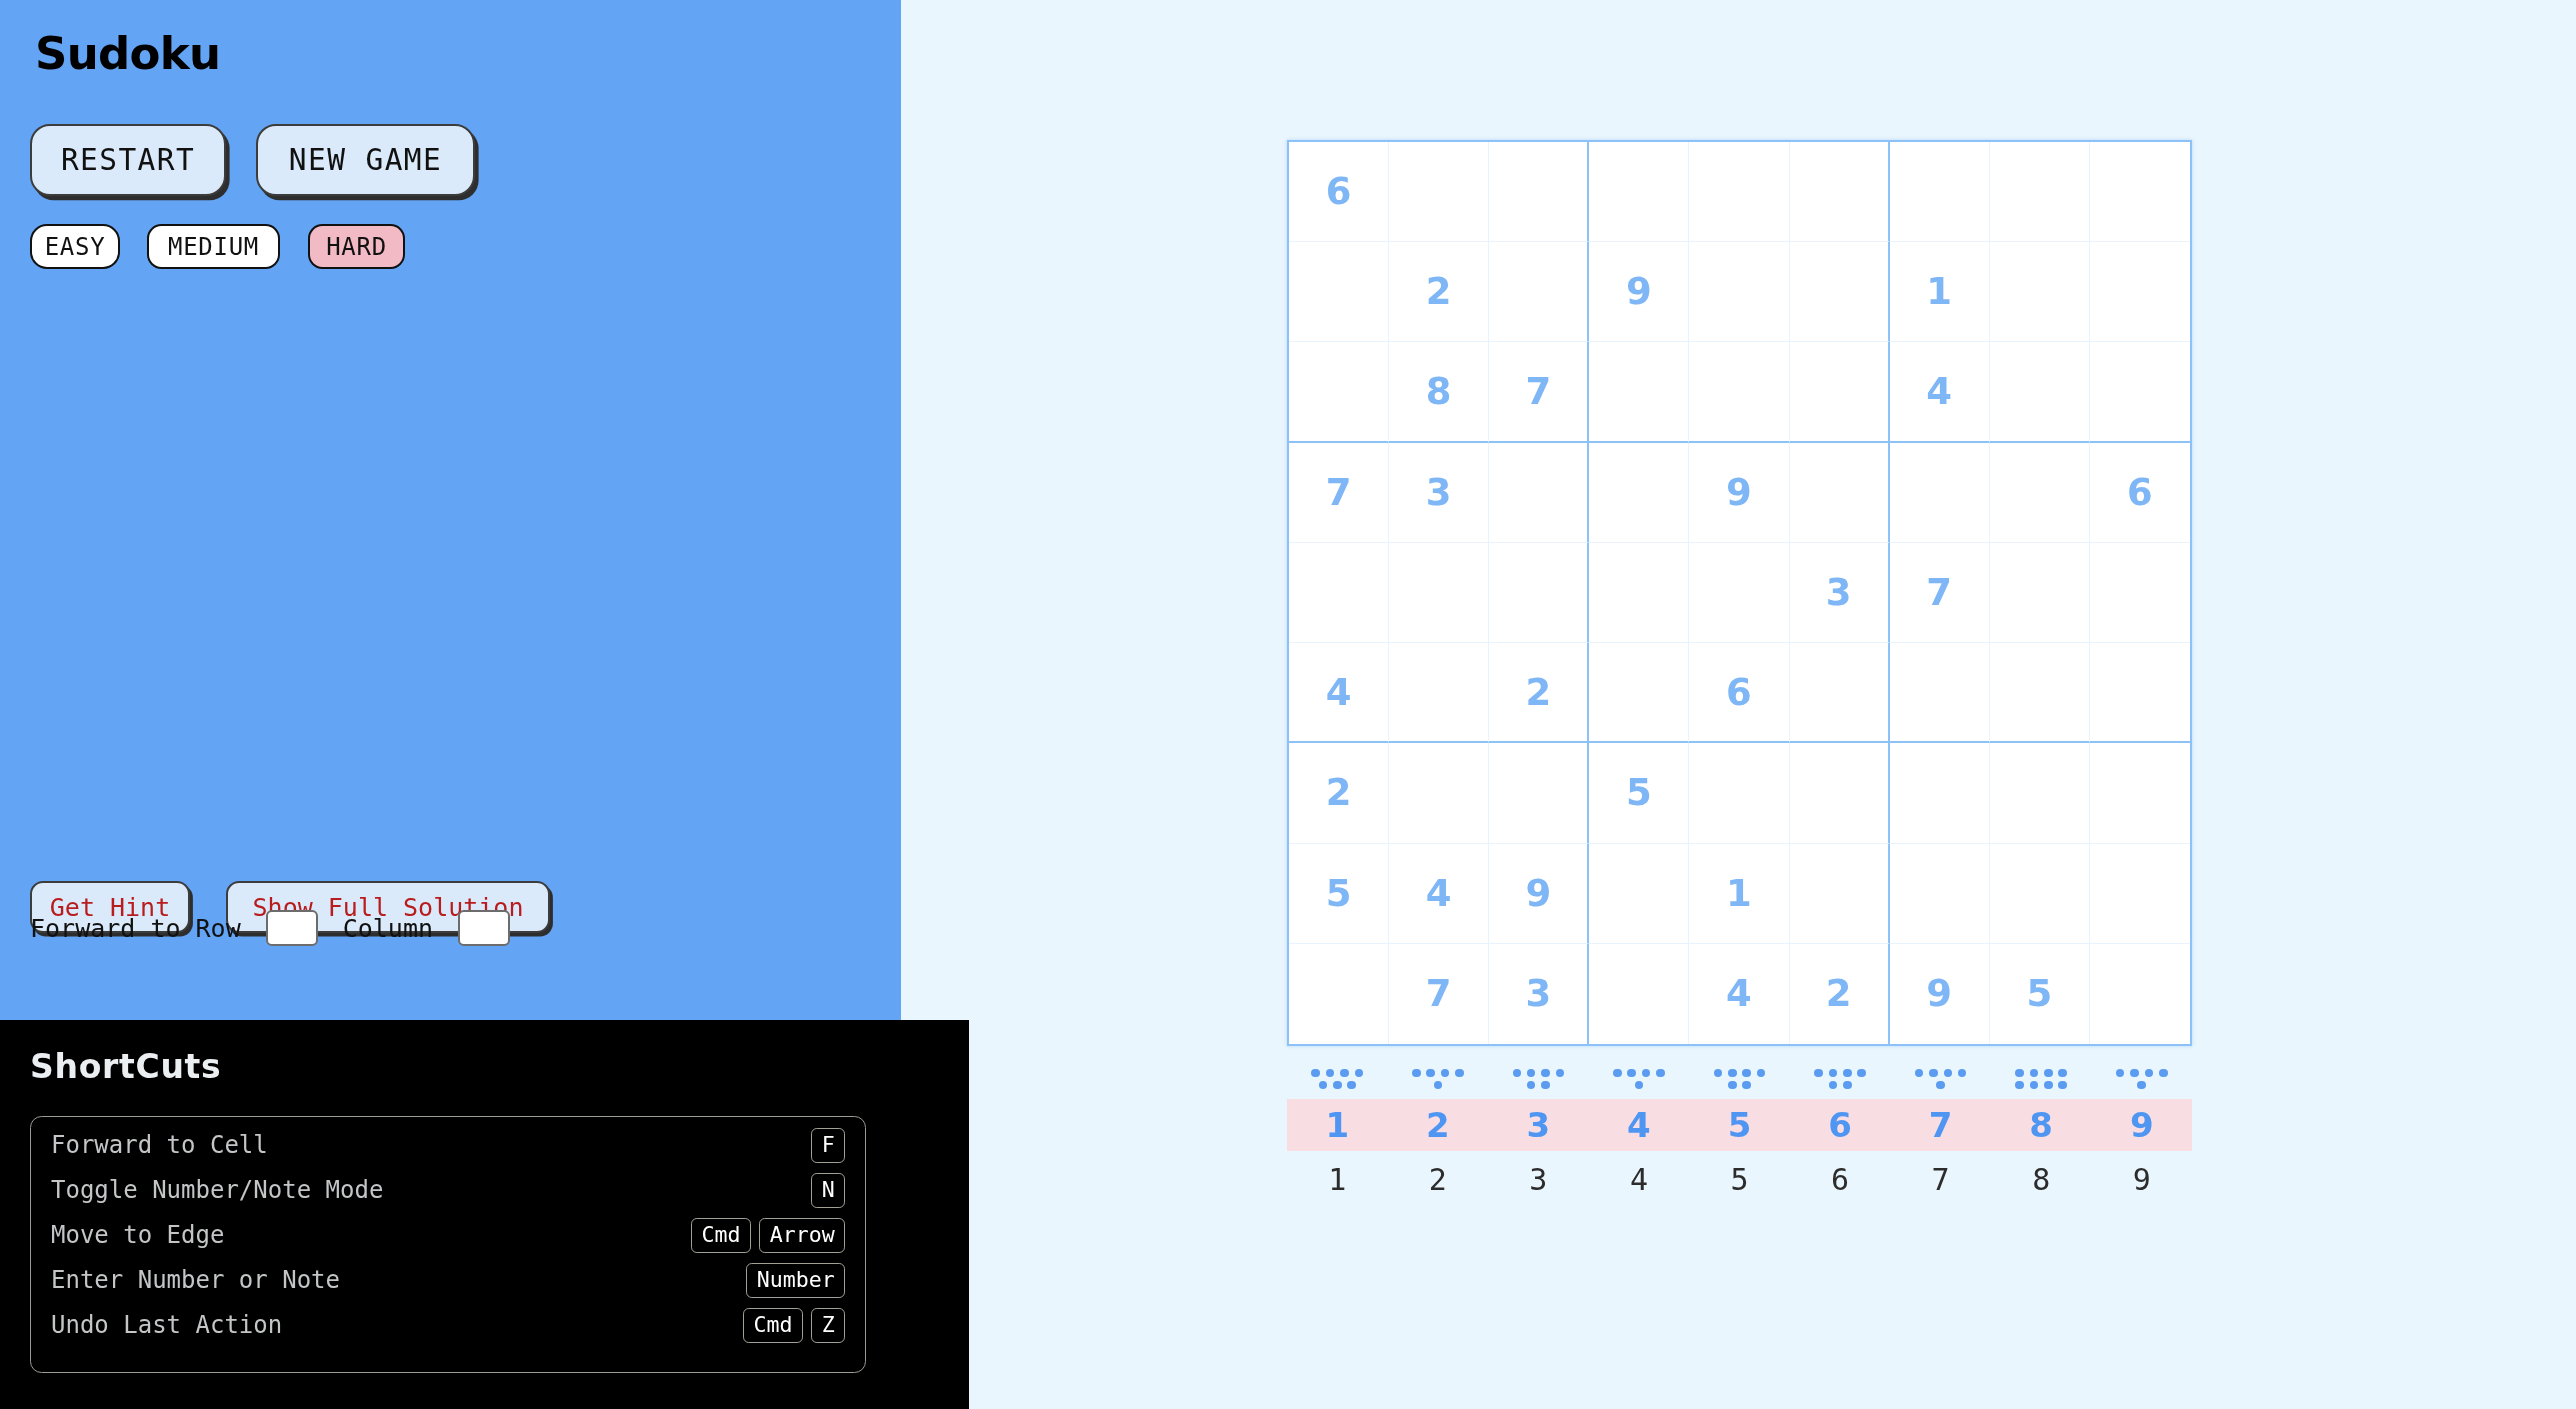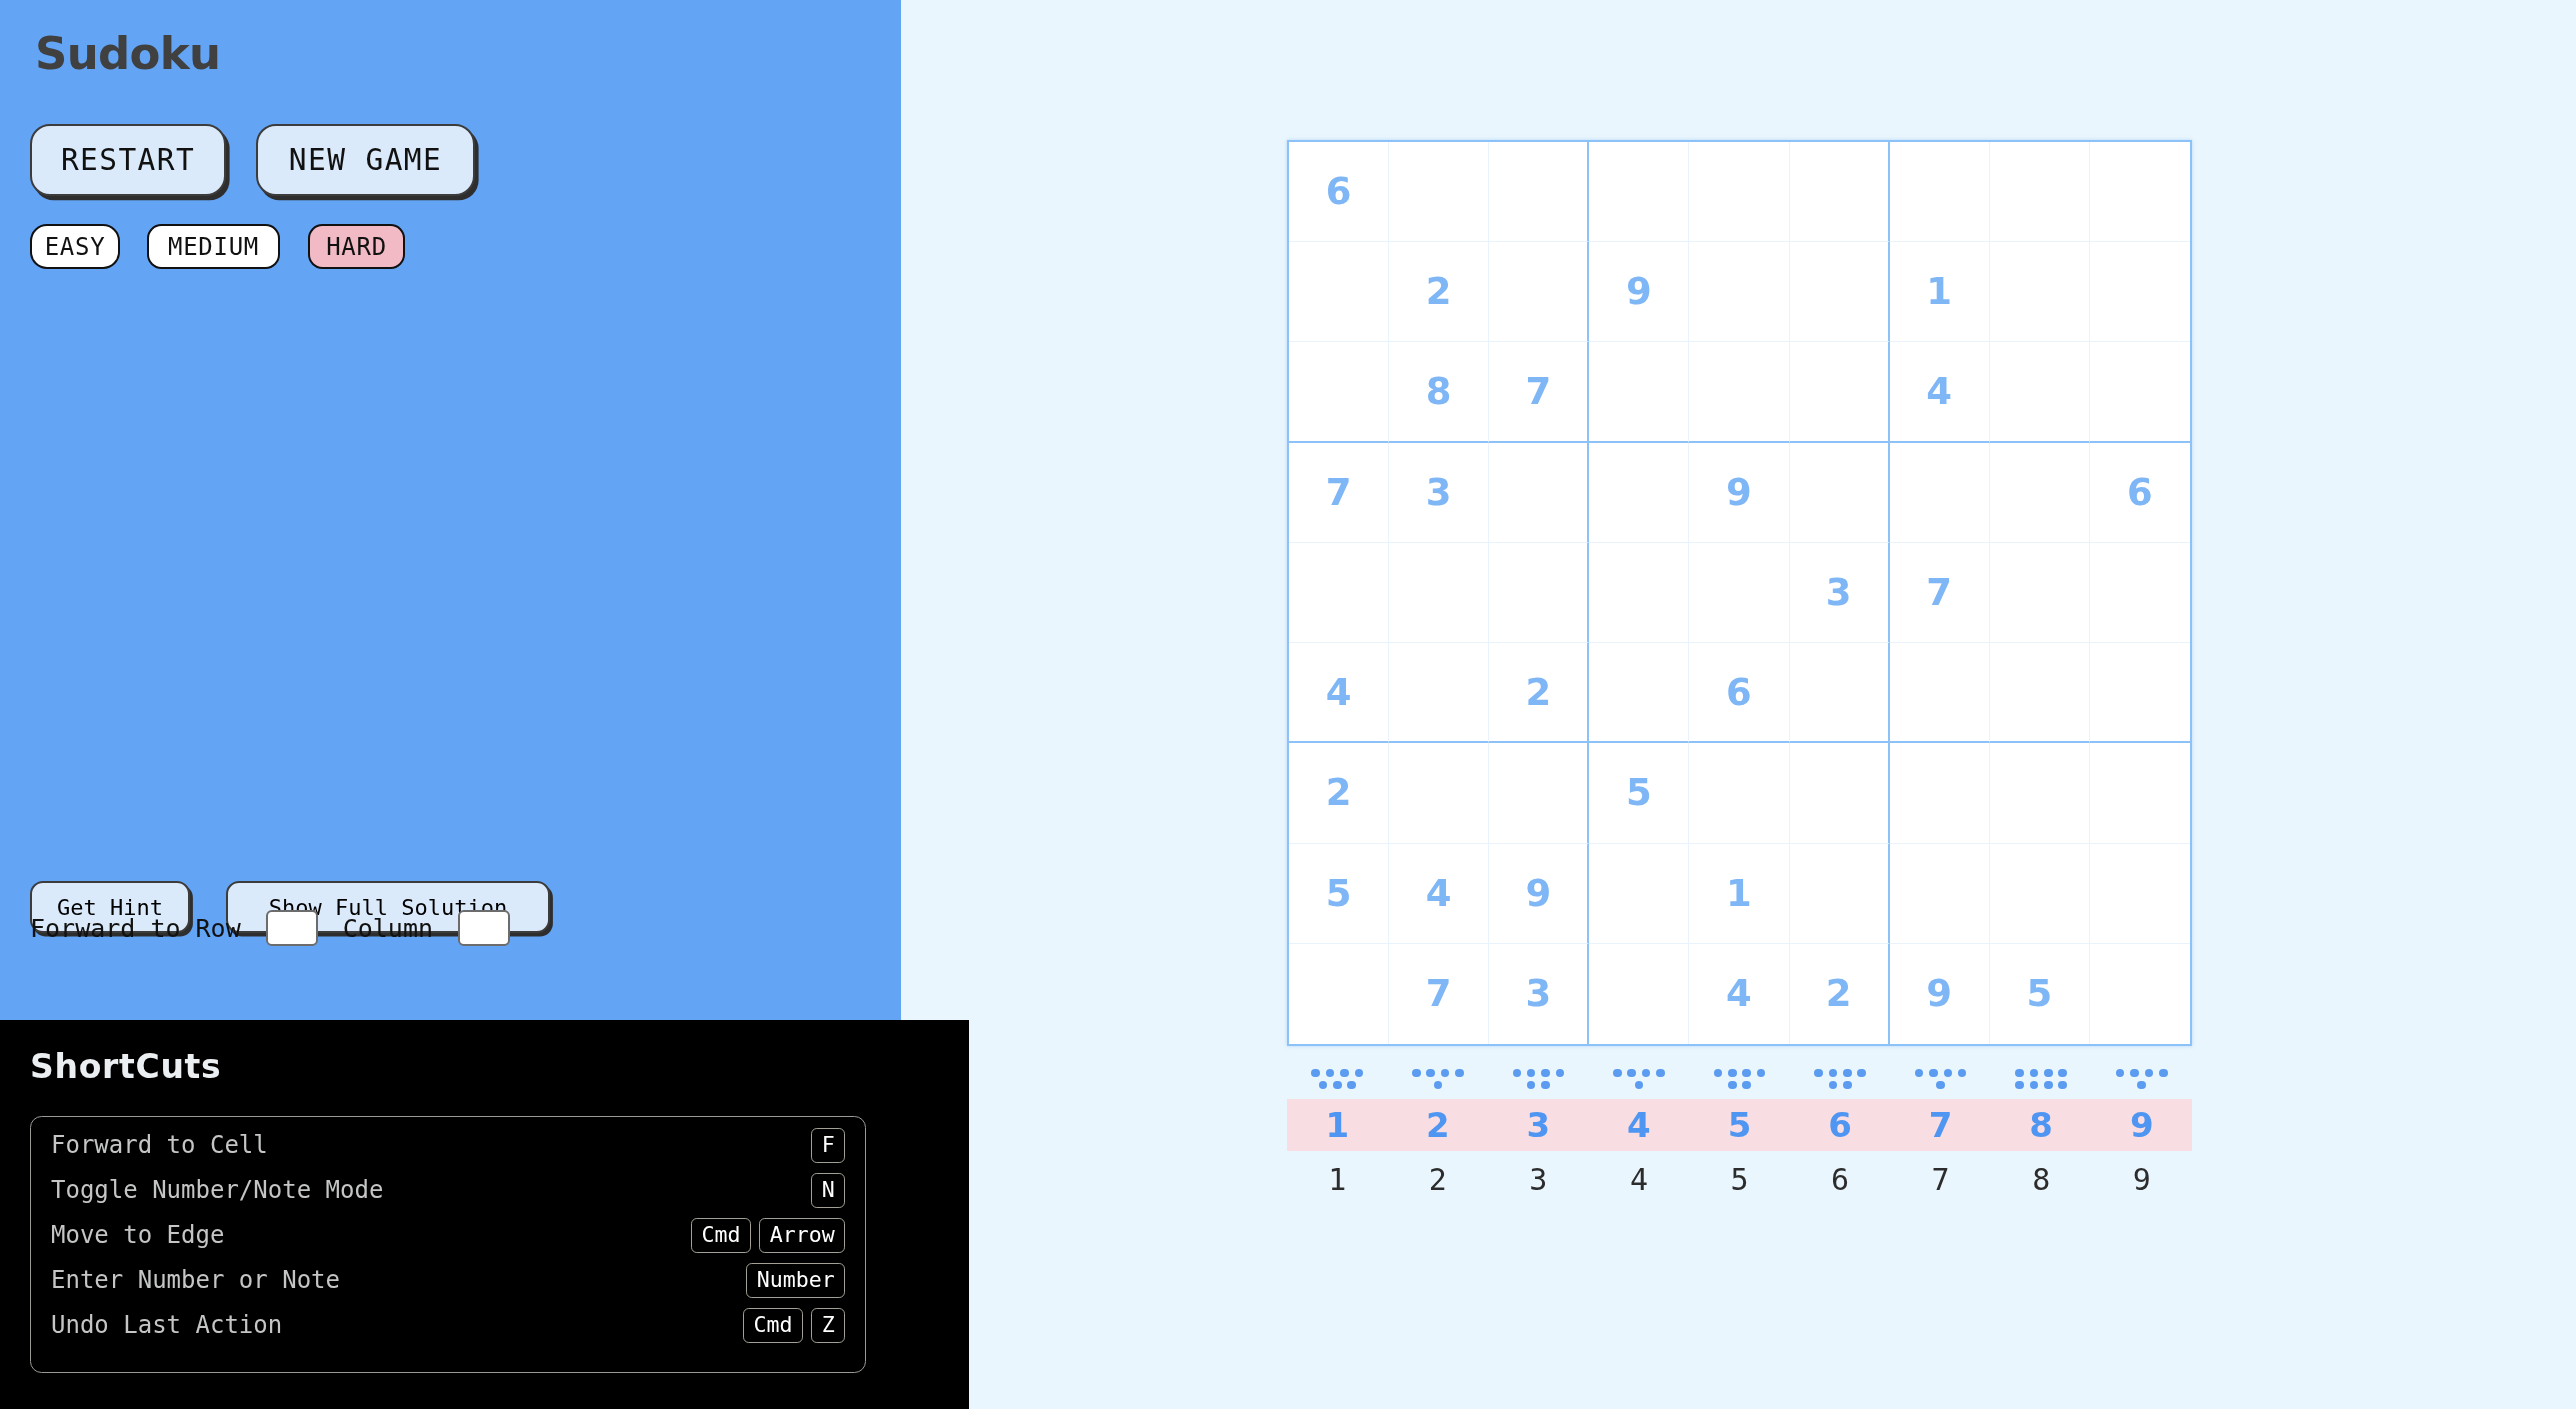--- a/index.html
+++ b/index.html
@@ -13,21 +13,21 @@
 
   
   #sidebar {
     position: absolute; left: 0; top: 0;
     width: 901px; height: 1020px;
     background: #63a4f4;
   }
   #app-title {
     position: absolute; left: 35px; top: 27px;
     font-family: "DejaVu Sans", sans-serif;
-    font-weight: bold; font-size: 45px; color: #404040;
+    font-weight: bold; font-size: 45px; color: #000000;
     letter-spacing: -0.7px;
   }
 
   .big-btn {
     position: absolute;
     background: #dbeafa;
     border: 2.9px solid #3c3c3c;
     border-radius: 20px;
     box-shadow: 3.6px 4.3px 0 #2e2e2e;
     font-family: "DejaVu Sans Mono", monospace;
@@ -54,21 +54,21 @@
   #btn-medium { left: 147px; top: 224px; width: 133px; height: 45px; }
   #btn-hard   { left: 308px; top: 224px; width: 97px; height: 45px; background: #f2bac4; }
 
   .action-btn {
     position: absolute;
     background: #dbeafa;
     border: 2.9px solid #3c3c3c;
     border-radius: 13px;
     box-shadow: 2.9px 3.6px 0 #2e2e2e;
     font-family: "DejaVu Sans Mono", monospace;
-    font-size: 22px; color: #000000;
+    font-size: 25px; color: #b91c1c;
     display: flex; align-items: center; justify-content: center;
     cursor: pointer;
   }
   #btn-hint     { left: 30px;  top: 881px; width: 160px; height: 52px; }
   #btn-solution { left: 226px; top: 881px; width: 324px; height: 52px; }
 
   #forward-row-wrap {
     position: absolute; left: 30px; top: 910px;
     display: flex; align-items: center; gap: 25px;
     font-family: "DejaVu Sans Mono", monospace;

